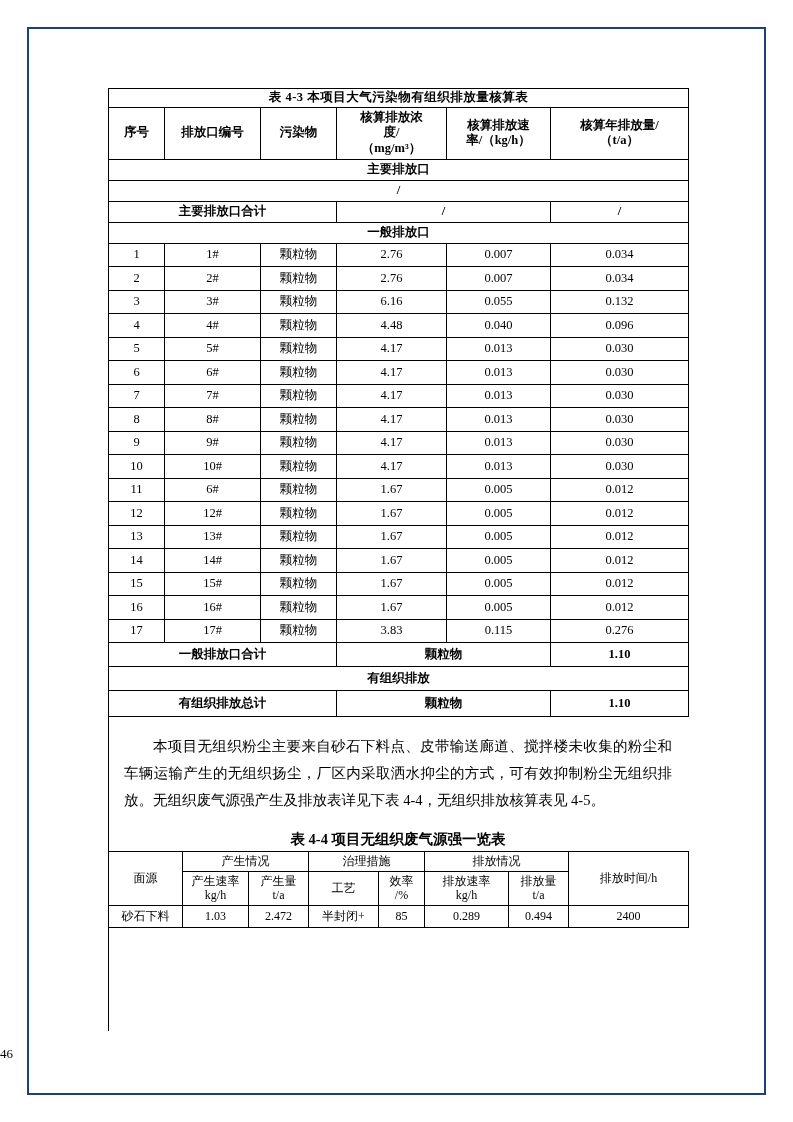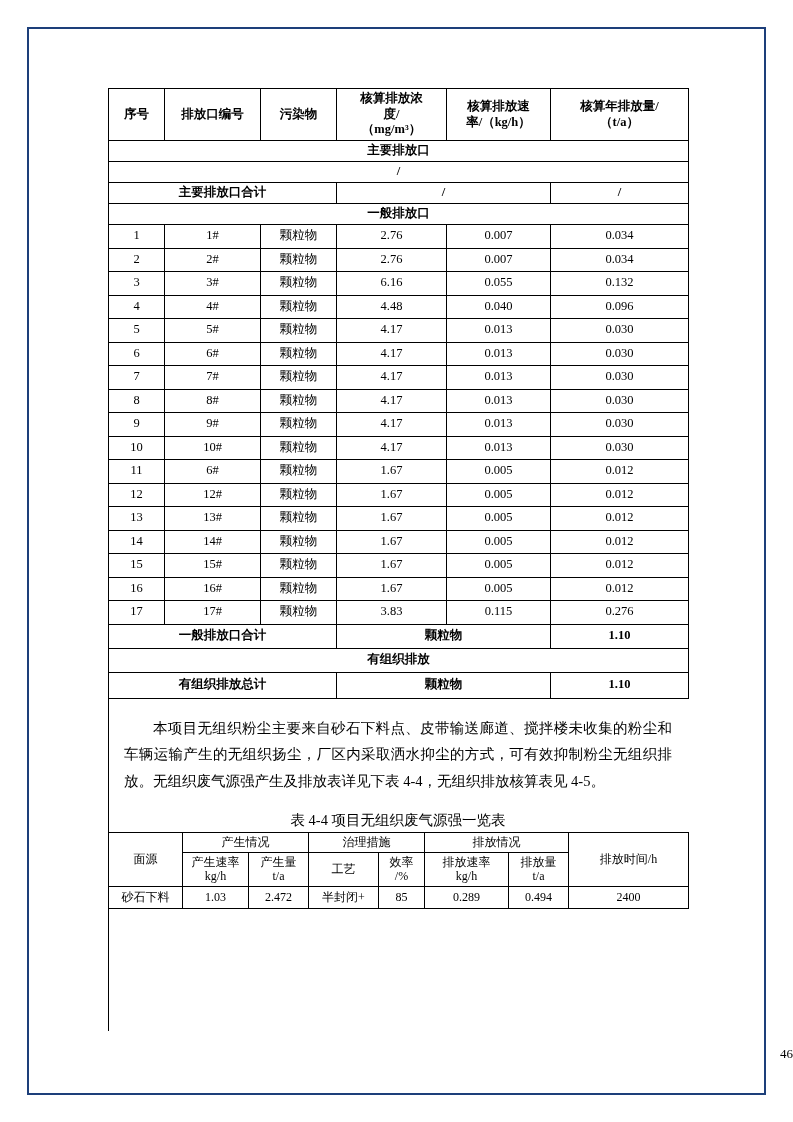--- a/index.html
+++ b/index.html
@@ -91,21 +91,21 @@
     margin: 0;
   }
   .para2 {
     text-indent: 2em;
     margin: 16px;
   }
 
   
   .tbl2-title {
     text-align: center;
-    font-weight: normal;
+    font-weight: bold;
     font-size: 14.5px;
     margin-top: 4px;
     margin-bottom: 2px;
   }
   table.doc2 {
     border-collapse: collapse;
     width: 580px;
     table-layout: fixed;
   }
   table.doc2 td {
@@ -115,21 +115,21 @@
     font-size: 12px;
     line-height: 1.2;
     padding: 1px 1px;
     margin-top: 40px;
   }
   .pagenum {
     position: absolute;
     left: 0;
     top: 1046px;
     width: 793px;
-    text-align: right;
+    text-align: left;
     font-size: 13px;
   }
 </style>
 </head>
 <body>
 
 <div class="page">
   <div class="page-frame"></div>
   <div class="col-rule"></div>
 
@@ -138,20 +138,23 @@
     <table class="doc">
       <colgroup>
         <col style="width:56px">
         <col style="width:96px">
         <col style="width:76px">
         <col style="width:110px">
         <col style="width:104px">
         <col style="width:138px">
       </colgroup>
       <tbody>
+        <tr>
+          <td class="tbl-title" colspan="6">表 4-3  本项目大气污染物有组织排放量核算表</td>
+        </tr>
         <tr class="hdr-tall">
           <td class="hdr">序号</td>
           <td class="hdr">排放口编号</td>
           <td class="hdr">污染物</td>
           <td class="hdr">
             <div>核算排放浓</div>
             <div>度/</div>
             <div>（mg/m³）</div>
           </td>
           <td class="hdr">

